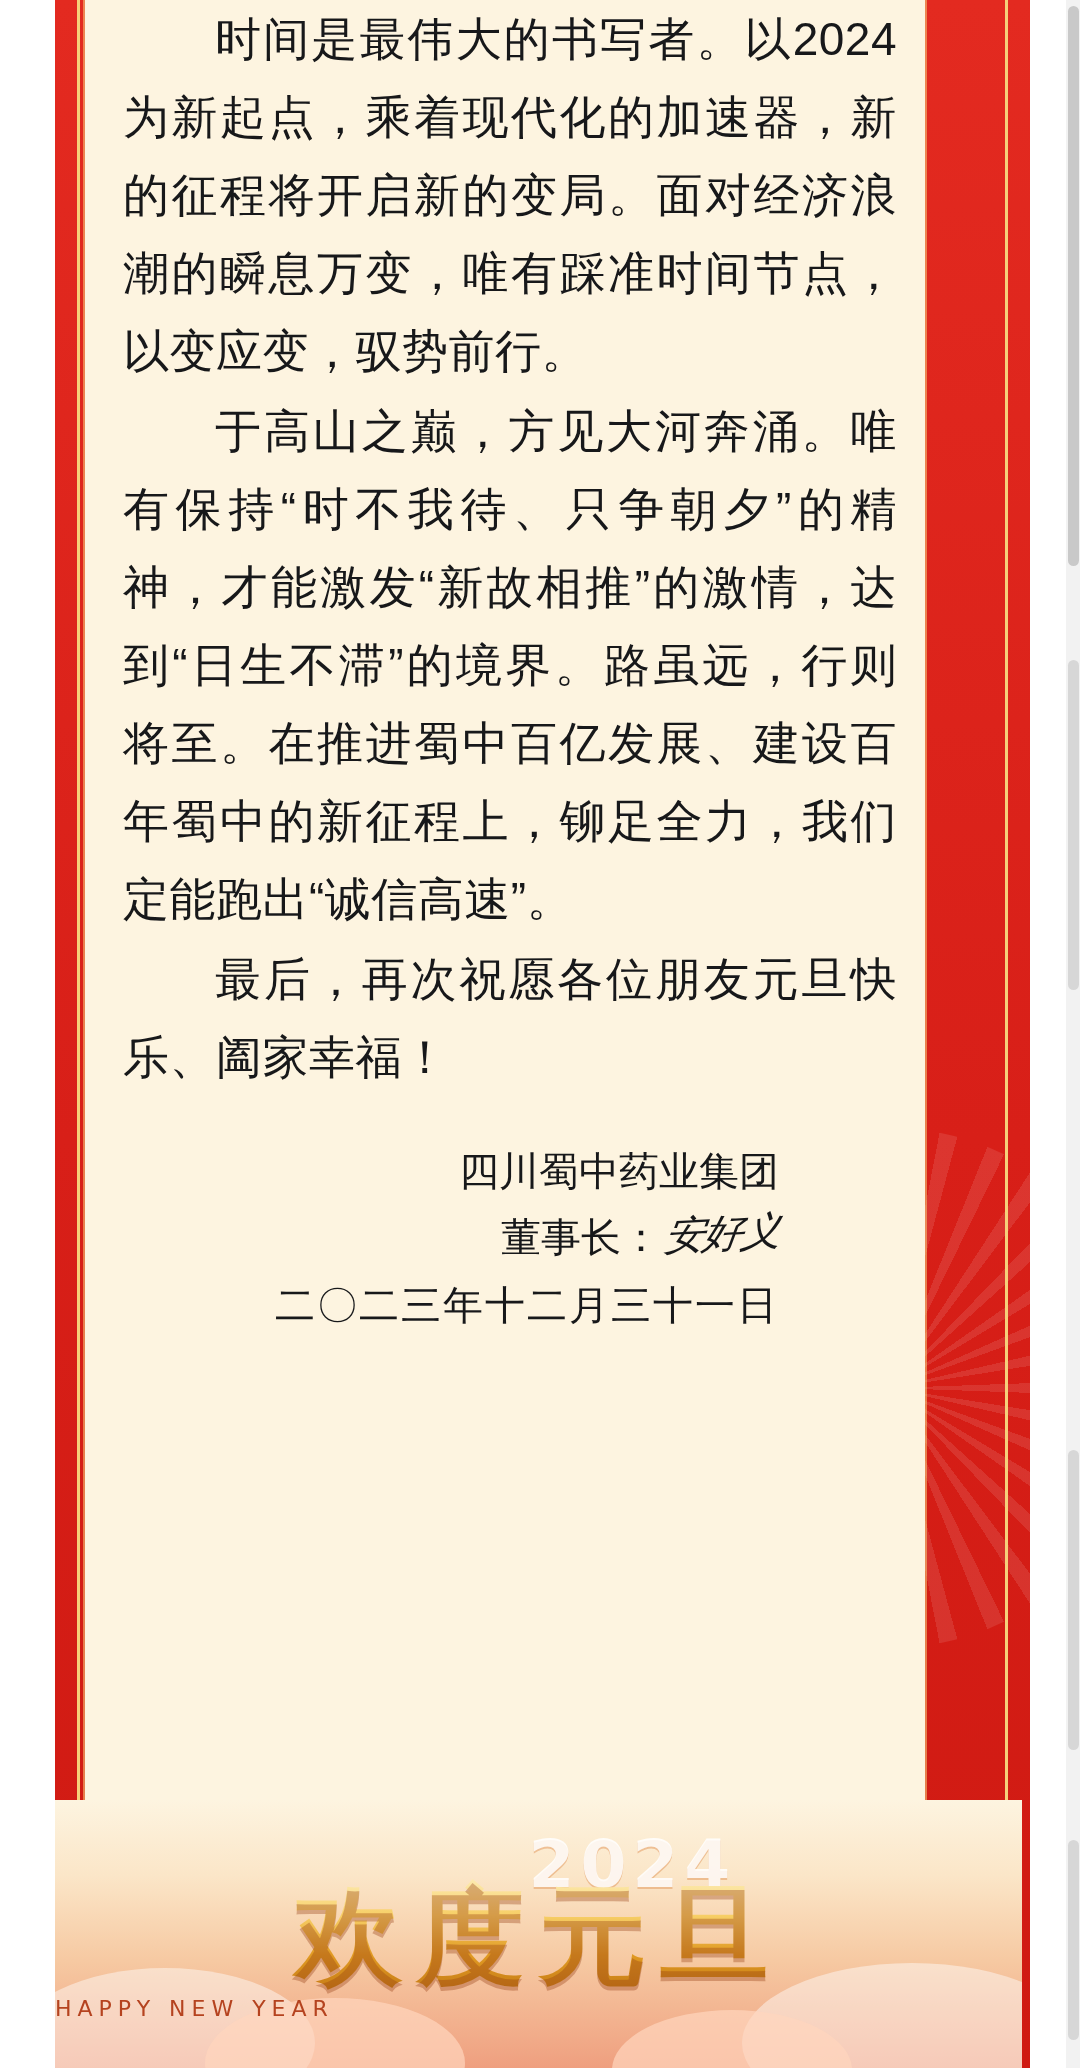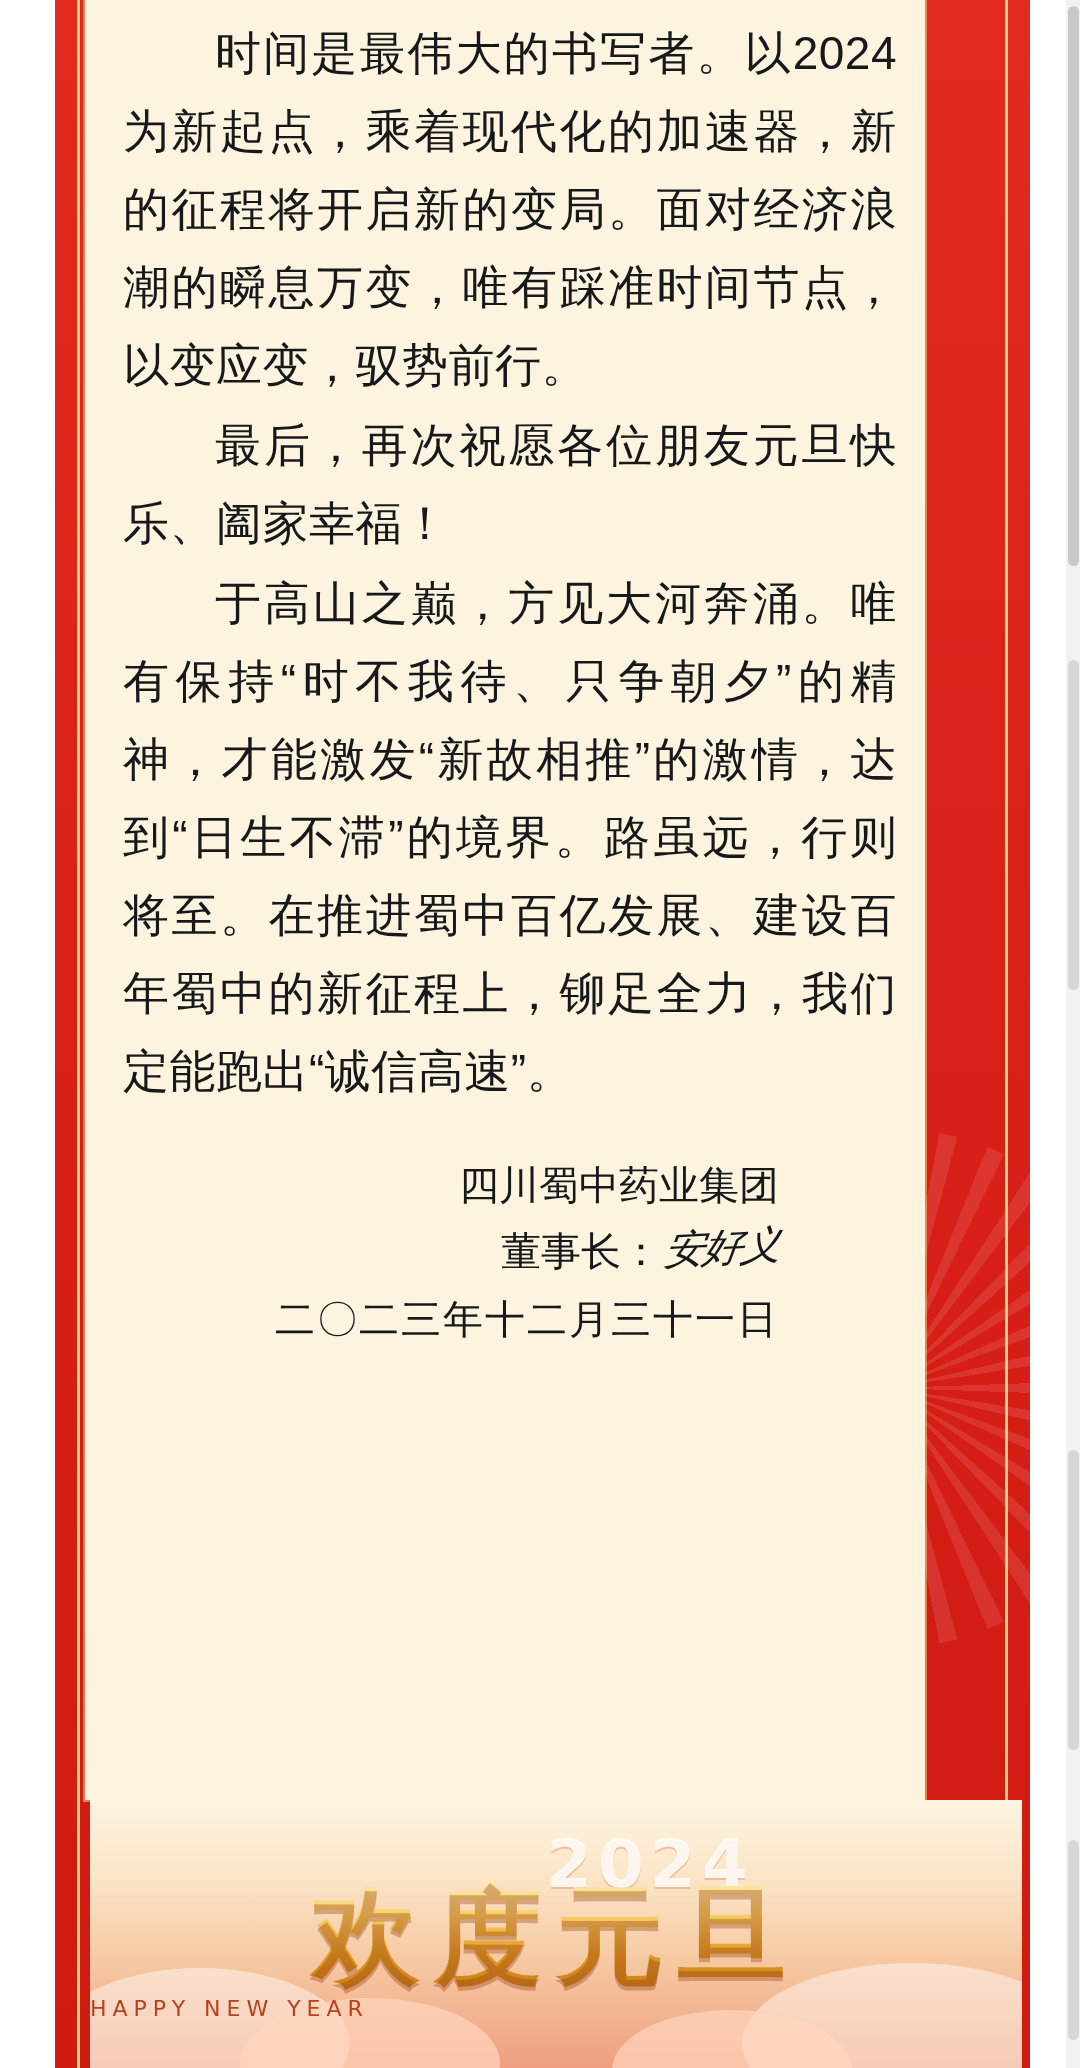--- a/index.html
+++ b/index.html
@@ -79,21 +79,21 @@
     line-height: 78px;
     letter-spacing: 0.5px;
     text-align: justify;
     font-family: "Liberation Sans", sans-serif;
   }
 
   .para {
     text-indent: 2em;
     margin: 0 0 2px 0;
   }
-  .para.first { padding-top: 14px; }
+  .para.first { }
 
   
   .sign {
     margin-top: 44px;
     text-align: right;
     padding-right: 118px;
     color: #17181a;
     font-size: 40px;
     line-height: 62px;
   }
@@ -121,21 +121,20 @@
 
   
   .banner {
     position: absolute;
     left: 0;
     right: 8px;
     bottom: 0;
     height: 268px;
     background: linear-gradient(180deg, #fdf4e0 0%, #fbe6c8 28%, #f6c9a2 60%, #ef9f7f 100%);
     overflow: hidden;
-    margin-left: 35px;
   }
   .cloud {
     position: absolute;
     border-radius: 50%;
     background: rgba(255,255,255,0.45);
   }
   .cloud.c1 { width: 300px; height: 150px; left: -40px;  bottom: -50px; }
   .cloud.c2 { width: 260px; height: 130px; left: 150px;  bottom: -60px; background: rgba(255,214,190,0.7); }
   .cloud.c3 { width: 340px; height: 160px; right: -60px; bottom: -55px; }
   .cloud.c4 { width: 240px; height: 120px; right: 170px; bottom: -62px; background: rgba(255,214,190,0.7); }
@@ -229,22 +228,22 @@
 
     <div class="rays"></div>
     <div class="gold-line left"></div>
     <div class="gold-line right"></div>
 
     <div class="paper">
       <div class="paper-inner">
 
         <div class="body-text">
           <p class="para first">时间是最伟大的书写者。以2024为新起点，乘着现代化的加速器，新的征程将开启新的变局。面对经济浪潮的瞬息万变，唯有踩准时间节点，以变应变，驭势前行。</p>
+          <p class="para">于高山之巅，方见大河奔涌。唯有保持“时不我待、只争朝夕”的精神，才能激发“新故相推”的激情，达到“日生不滞”的境界。路虽远，行则将至。在推进蜀中百亿发展、建设百年蜀中的新征程上，铆足全力，我们定能跑出“诚信高速”。</p>
           <p class="para">最后，再次祝愿各位朋友元旦快乐、阖家幸福！</p>
-          <p class="para">于高山之巅，方见大河奔涌。唯有保持“时不我待、只争朝夕”的精神，才能激发“新故相推”的激情，达到“日生不滞”的境界。路虽远，行则将至。在推进蜀中百亿发展、建设百年蜀中的新征程上，铆足全力，我们定能跑出“诚信高速”。</p>
         </div>
 
         <div class="sign">
           <span class="line">四川蜀中药业集团</span>
           <span class="chair-row">
             <span>董事长：</span>
             <span class="handwrite">安好义</span>
           </span>
           <span class="date">二〇二三年十二月三十一日</span>
         </div>

